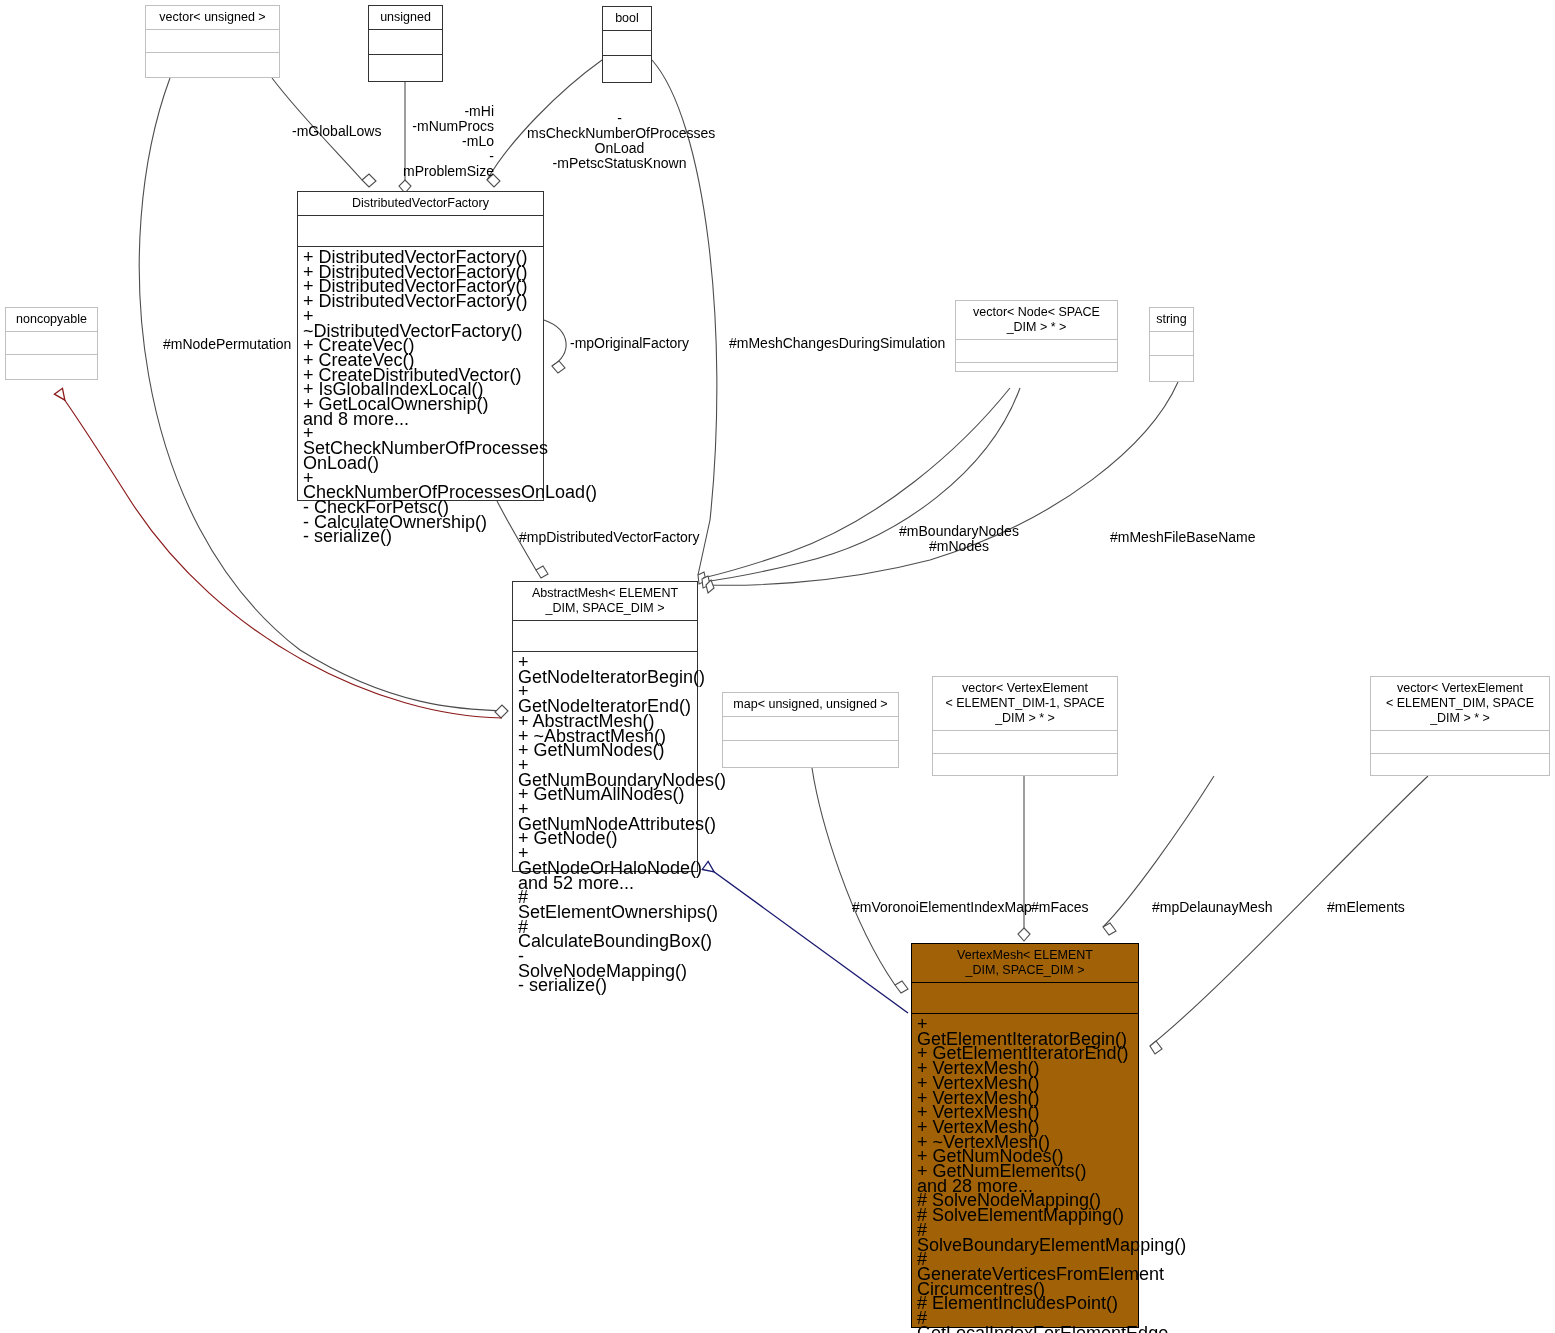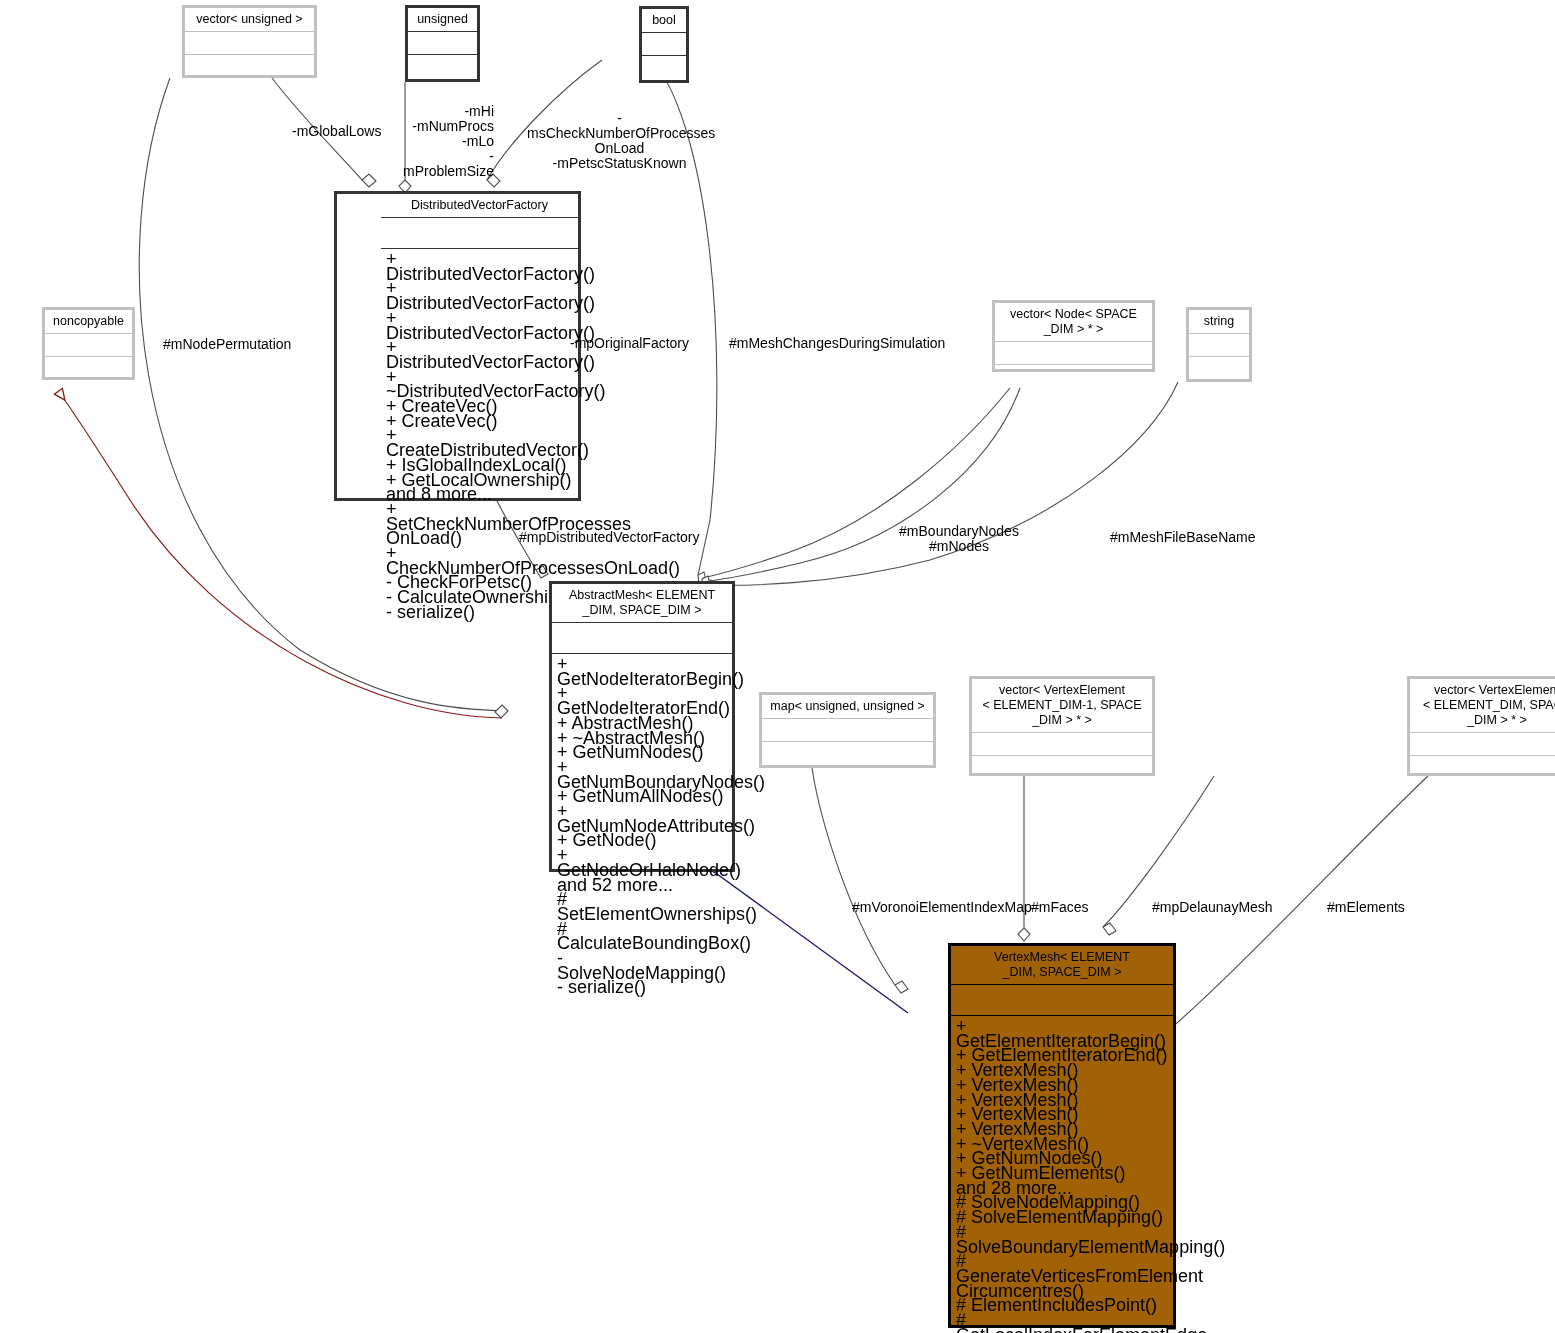--- a/index.html
+++ b/index.html
@@ -20,24 +20,23 @@
     left: 0;
     top: 0;
     width: 1555px;
     height: 1333px;
     pointer-events: none;
   }
   .uml-box {
     position: absolute;
     box-sizing: border-box;
     background: #ffffff;
-    border: 3px solid #8b5cf6;
+    border: 1px solid #8b5cf6;
     display: flex;
     flex-direction: column;
-    margin-left: 37px;
   }
   .uml-box.light {
     border-color: #c0c0c0;
   }
   .uml-box.filled {
     background: #a16207;
     border-color: #000000;
   }
   .uml-box.dark {
     border-color: #333333;
@@ -198,21 +197,21 @@
   </div>
 
   <div class="uml-box light" style="left:5px; top:307px; width:93px; height:73px;">
     <div class="box-title">noncopyable</div>
     <div class="box-sep"></div>
     <div class="box-attrs grow"></div>
     <div class="box-sep"></div>
     <div class="box-ops"></div>
   </div>
 
-  <div class="uml-box dark" style="left:297px; top:191px; width:247px; height:310px;padding-left:44px;">
+  <div class="uml-box dark" style="left:297px; top:191px; width:247px; height:310px;">
     <div class="box-title">DistributedVectorFactory</div>
     <div class="box-sep"></div>
     <div class="box-attrs" style="min-height:26px;"></div>
     <div class="box-sep"></div>
     <div class="box-ops">+ DistributedVectorFactory()
 + DistributedVectorFactory()
 + DistributedVectorFactory()
 + DistributedVectorFactory()
 + ~DistributedVectorFactory()
 + CreateVec()
@@ -231,21 +230,21 @@
 
   <div class="uml-box light" style="left:955px; top:300px; width:163px; height:72px;">
     <div class="box-title">vector&lt; Node&lt; SPACE
 _DIM &gt; * &gt;</div>
     <div class="box-sep"></div>
     <div class="box-attrs grow"></div>
     <div class="box-sep"></div>
     <div class="box-ops"></div>
   </div>
 
-  <div class="uml-box light" style="left:1149px; top:307px; width:66px; height:75px;">
+  <div class="uml-box light" style="left:1149px; top:307px; width:45px; height:75px;">
     <div class="box-title">string</div>
     <div class="box-sep"></div>
     <div class="box-attrs grow"></div>
     <div class="box-sep"></div>
     <div class="box-ops"></div>
   </div>
 
   <div class="uml-box dark" style="left:512px; top:581px; width:186px; height:291px;">
     <div class="box-title">AbstractMesh&lt; ELEMENT
 _DIM, SPACE_DIM &gt;</div>

